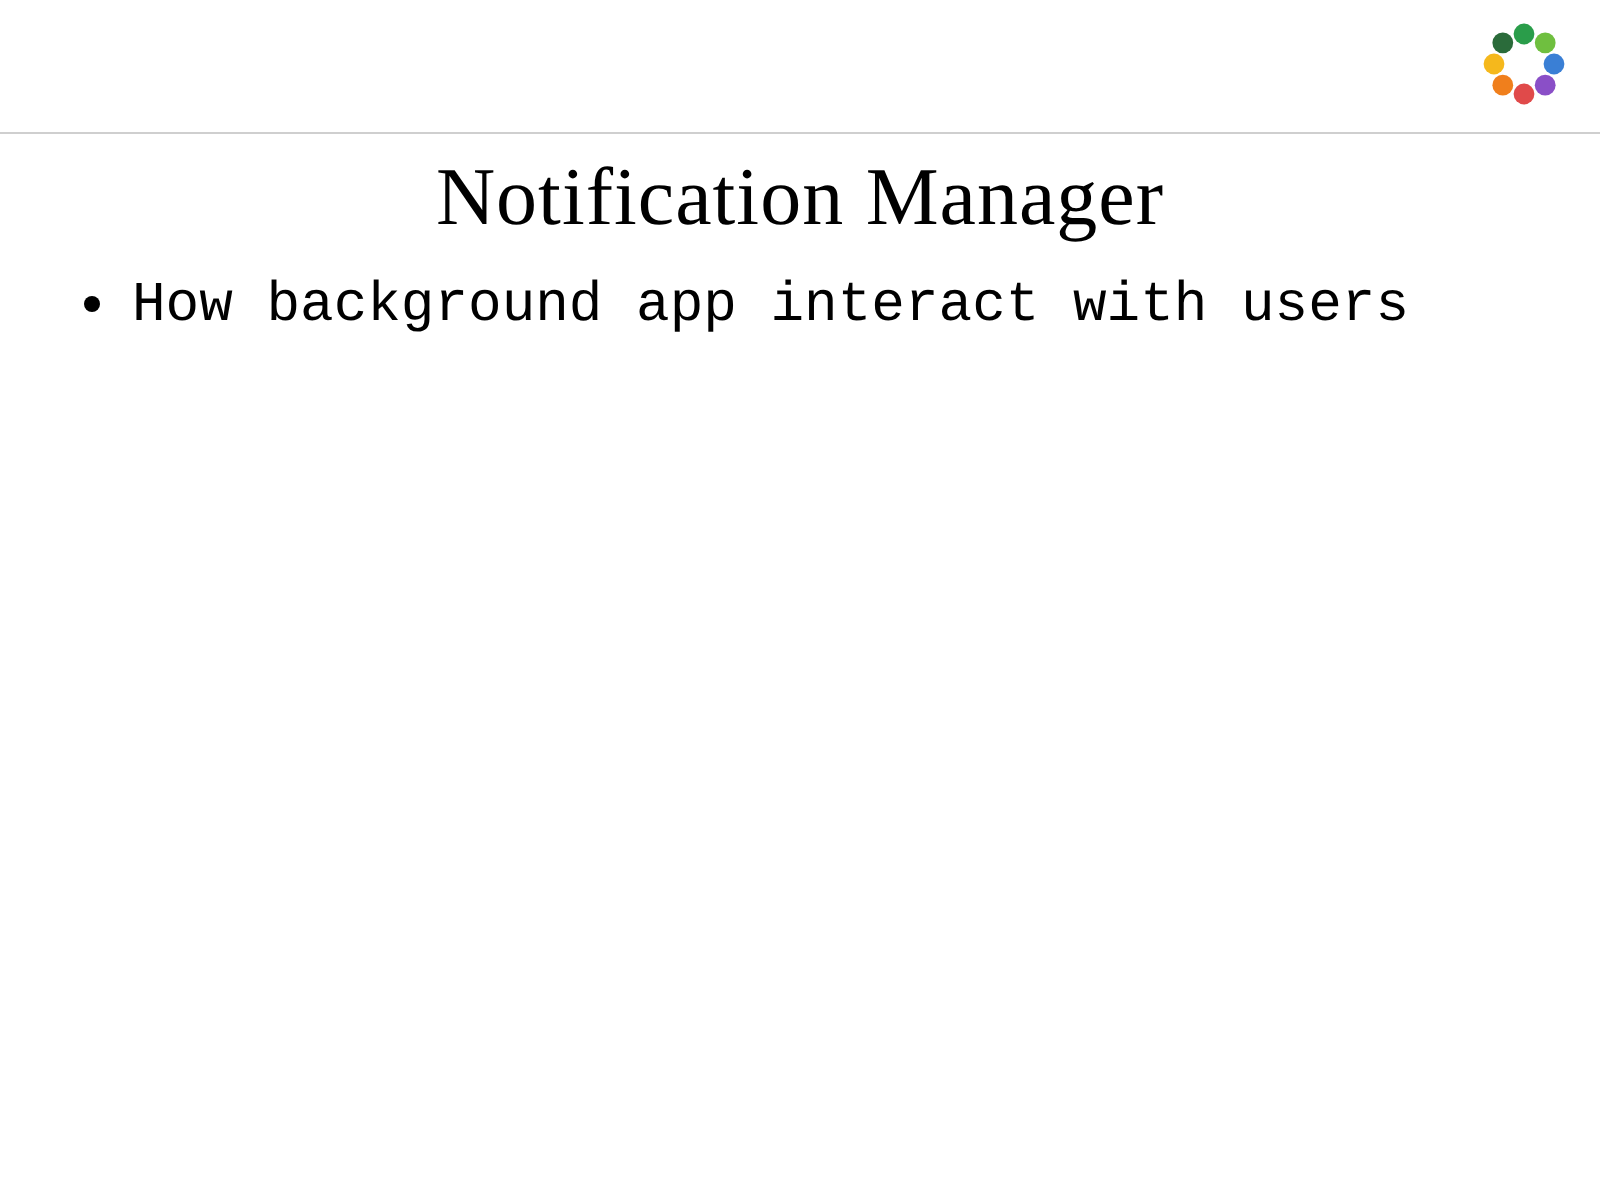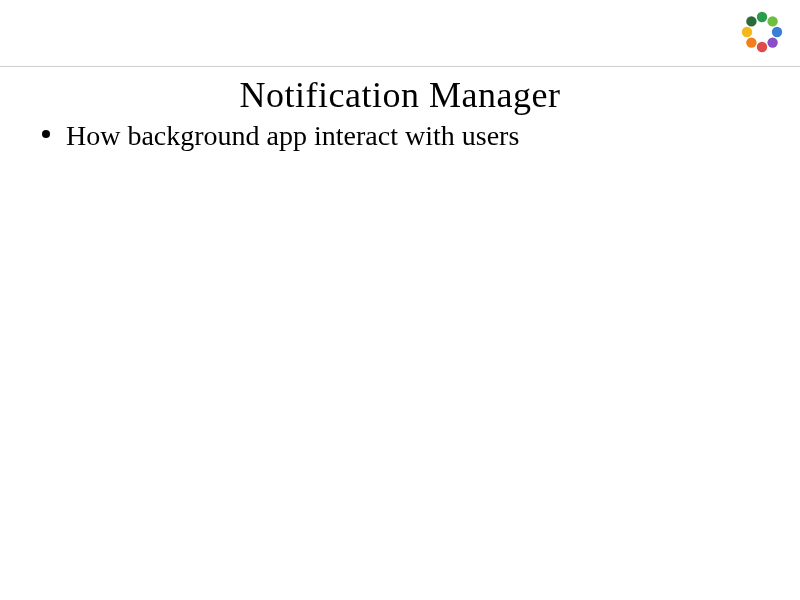--- a/index.html
+++ b/index.html
@@ -1,22 +1,22 @@
 <!DOCTYPE html>
 <html><head>
 <meta charset="utf-8">
 <style>
   * { margin: 0; padding: 0; box-sizing: border-box; }
   html, body { width: 800px; height: 600px; background: #fff; font-family: "Times New Roman", Times, serif; color: #000; overflow: hidden; }
   .page { width: 800px; height: 600px; position: relative; }
   .header { width: 100%; height: 64px; position: relative; }
   .logo { position: absolute; top: 8px; right: 14px; width: 48px; height: 48px; }
   .divider { position: absolute; left: 0; right: 0; top: 66px; height: 1px; background: #cfcfcf; }
-  .title { text-align: center; font-size: 36px; font-weight: 400; margin-top: 10px; margin-bottom: 2px; letter-spacing: 0.5px; }
-  .content { padding: 0 32px; }
+  .title { text-align: center; font-size: 41px; font-weight: 400; margin-top: 10px; margin-bottom: 14px; letter-spacing: 0.5px; }
+  .content { padding: 0 32px; font-family: Liberation Mono, monospace; }
   ul.bullets { list-style: none; }
   ul.bullets li { font-size: 28px; line-height: 1.25; margin-bottom: 56px; position: relative; padding-left: 34px; }
   ul.bullets li .dot { position: absolute; left: 10px; top: 12px; width: 8px; height: 8px; border-radius: 50%; background: #000; }
 </style>
 </head>
 <body>
 <div class="page">
   <div class="header">
     <div class="logo">
       <svg viewBox="0 0 48 48" width="48" height="48">

